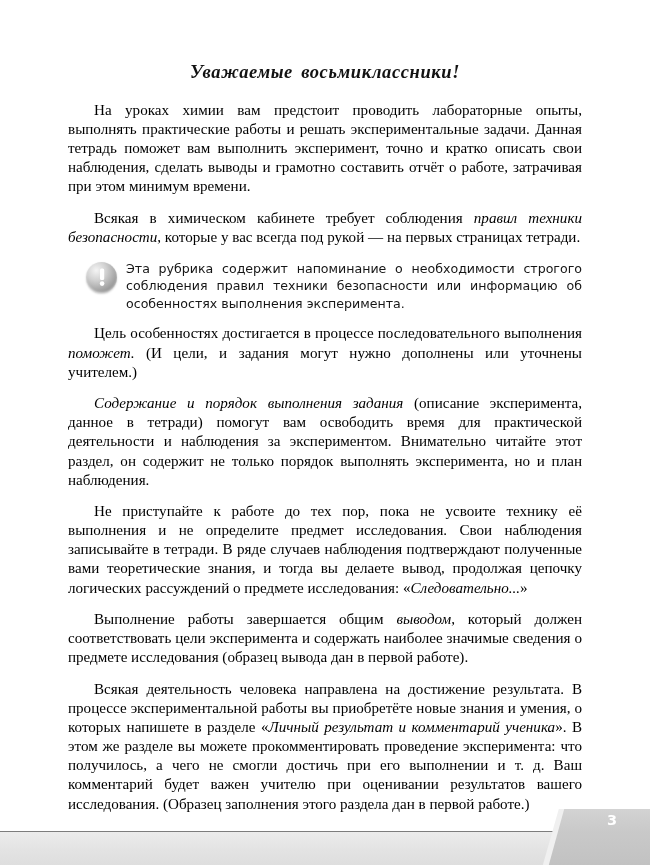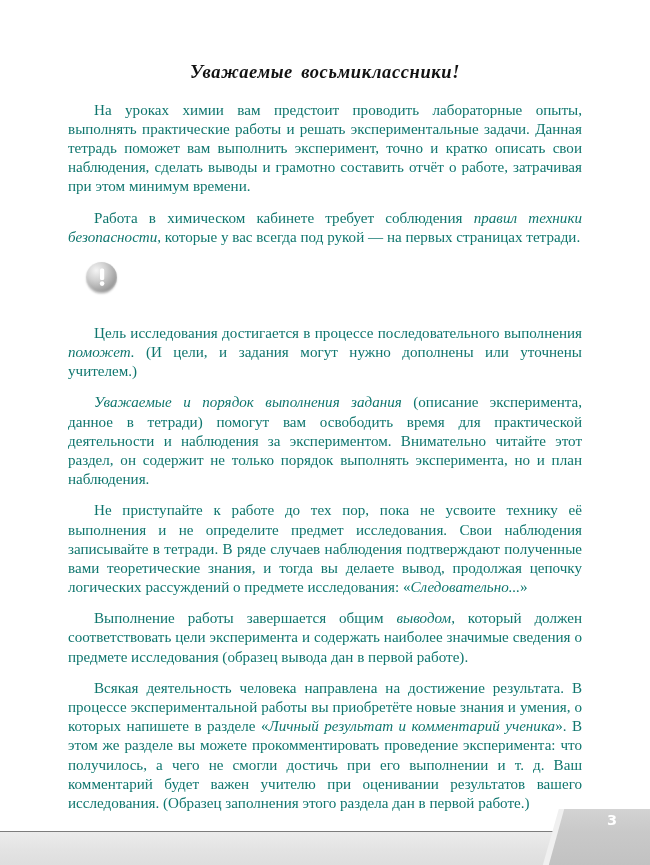--- a/index.html
+++ b/index.html
@@ -47,21 +47,21 @@
   
   p.body-par {
     font-size: 15.1px;
     line-height: 19.1px;
     text-align: justify;
     text-justify: inter-word;
     margin: 0 0 12.5px 0;
     text-indent: 26px;
     hyphens: auto;
     -webkit-hyphens: auto;
-    color: #0f766e;
+    color: #000000;
   }
   p.body-par:last-of-type { margin-bottom: 0; }
 
   p.body-par em {
     font-style: italic;
   }
 
   
   .callout {
     position: relative;
@@ -154,35 +154,36 @@
 <body>
 
 <div class="page">
 
   <div class="content">
 
     <h1 class="doc-title">Уважаемые  восьмиклассники!</h1>
 
     <p class="body-par"><span>На уроках химии вам предстоит проводить лабораторные опыты, выполнять практические работы и решать экспериментальные задачи. Данная тетрадь поможет вам выполнить эксперимент, точно и кратко описать свои наблюдения, сделать выводы и грамотно составить отчёт о работе, затрачивая при этом минимум времени.</span></p>
 
-    <p class="body-par"><span>Работа в химическом кабинете требует соблюдения </span><em>правил техники безопасности</em><span>, которые у вас всегда под рукой — на первых страницах тетради.</span></p>
+    <p class="body-par"><span>Всякая в химическом кабинете требует соблюдения </span><em>правил техники безопасности</em><span>, которые у вас всегда под рукой — на первых страницах тетради.</span></p>
 
     <div class="callout">
       <span class="callout-icon">
         <svg width="12" height="20" viewBox="0 0 12 20" aria-hidden="true">
           <rect x="4" y="1.5" width="4.2" height="11.5" rx="1.6" fill="#ffffff"></rect>
           <circle cx="6.1" cy="16.6" r="2.3" fill="#ffffff"></circle>
         </svg>
       </span>
+      <p class="callout-text">Эта рубрика содержит напоминание  о необходимости строгого соблюдения правил техники безопасности или информацию об особенностях выполнения эксперимента.</p>
     </div>
 
 
-    <p class="body-par"><span>Цель исследования достигается в процессе последовательного выполнения </span><em>поможет</em><span>. (И цели, и задания могут нужно дополнены или уточнены учителем.)</span></p>
+    <p class="body-par"><span>Цель особенностях достигается в процессе последовательного выполнения </span><em>поможет</em><span>. (И цели, и задания могут нужно дополнены или уточнены учителем.)</span></p>
 
-    <p class="body-par"><em>Уважаемые и порядок выполнения задания</em><span> (описание эксперимента, данное в тетради) помогут вам освободить время для практической деятельности и наблюдения за экспериментом. Внимательно читайте этот раздел, он содержит не только порядок выполнять эксперимента, но и план наблюдения.</span></p>
+    <p class="body-par"><em>Содержание и порядок выполнения задания</em><span> (описание эксперимента, данное в тетради) помогут вам освободить время для практической деятельности и наблюдения за экспериментом. Внимательно читайте этот раздел, он содержит не только порядок выполнять эксперимента, но и план наблюдения.</span></p>
 
     <p class="body-par"><span>Не приступайте к работе до тех пор, пока не усвоите технику её выполнения и не определите предмет исследования. Свои наблюдения записывайте в тетради. В ряде случаев наблюдения подтверждают полученные вами теоретические знания, и тогда вы делаете вывод, продолжая цепочку логических рассуждений о предмете исследования: «</span><em>Следовательно...</em><span>»</span></p>
 
     <p class="body-par"><span>Выполнение работы завершается общим </span><em>выводом</em><span>, который должен соответствовать цели эксперимента и содержать наиболее значимые сведения о предмете исследования (образец вывода дан в первой работе).</span></p>
 
     <p class="body-par"><span>Всякая деятельность человека направлена на достижение результата. В процессе экспериментальной работы вы приобретёте новые знания и умения, о которых напишете в разделе «</span><em>Личный результат и комментарий ученика</em><span>». В этом же разделе вы можете прокомментировать проведение эксперимента: что получилось, а чего не смогли достичь при его выполнении и т. д. Ваш комментарий будет важен учителю при оценивании результатов вашего исследования. (Образец заполнения этого раздела дан в первой работе.)</span></p>
 
   </div>
 
   <div class="footer">

